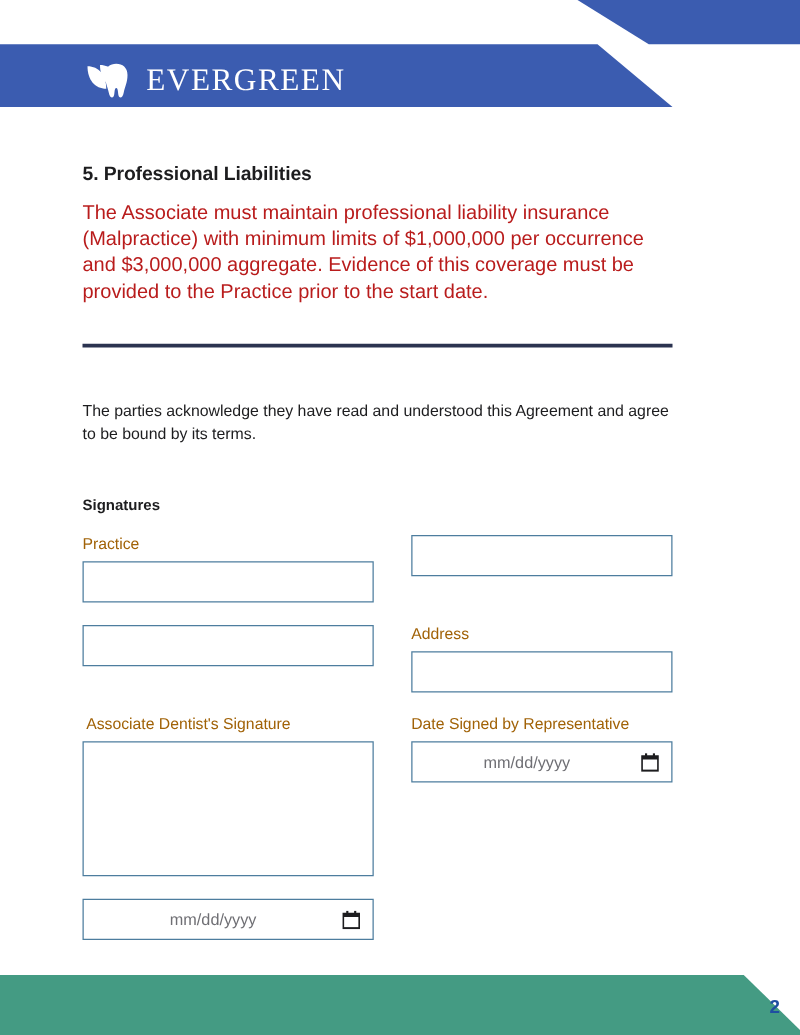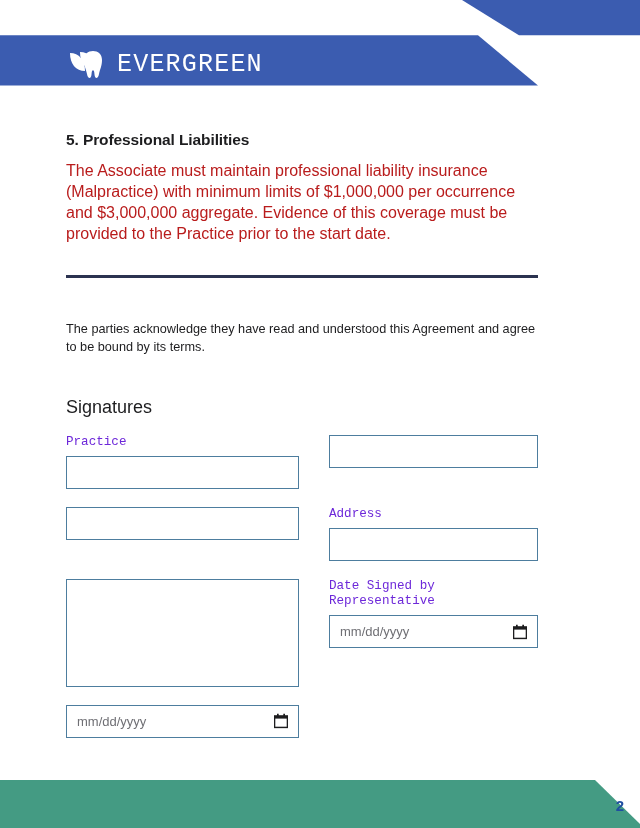--- a/index.html
+++ b/index.html
@@ -38,21 +38,21 @@
     left: 68px;
     top: 49px;
     display: flex;
     align-items: center;
     gap: 9px;
     z-index: 5;
   }
   .logo-mark { display: block; }
   .logo-word {
     color: #ffffff;
-    font-family: Liberation Mono, monospace;
+    font-family: Liberation Serif, serif;
     font-size: 25px;
     letter-spacing: 1.2px;
     line-height: 1;
     white-space: nowrap;
   }
 
   
   .content {
     position: absolute;
     left: 0;
@@ -79,40 +79,39 @@
     width: 100%;
     border: 0;
   }
   .ack-text {
     font-size: 12.7px;
     line-height: 1.35;
     margin: 43px 0 0 0;
     max-width: 470px;
   }
   .signatures-title {
-    font-size: 18px;
-    font-weight: normal;
+    font-size: 12px;
+    font-weight: bold;
     margin: 41px 0 0 0;
   }
 
   
   .form-grid {
     display: grid;
     grid-template-columns: 233px 1fr;
     column-gap: 30px;
     margin-top: 17px;
   }
   .field { display: block; }
   .field-label {
     display: block;
     font-size: 12.6px;
-    color: #6d28d9;
+    color: #a16207;
     margin-bottom: 6px;
     line-height: 1.2;
-    font-family: Liberation Mono, monospace;
   }
   .field-label.indented { padding-left: 3px; }
   .row-gap { margin-top: 18px; }
 
   .text-input,
   .date-input {
     display: block;
     width: 100%;
     height: 33px;
     border: 1px solid #4d7d9e;
@@ -135,20 +134,21 @@
     color: #1d1d1f;
     padding: 8px 10px;
     resize: none;
     border-radius: 0;
     outline: none;
   }
   .date-wrap { position: relative; }
   .date-input {
     padding-right: 34px;
     color: #c2410c;
+    text-align: center;
   }
   .date-input::placeholder { color: #6f6f74; opacity: 1; }
   .cal-icon {
     position: absolute;
     right: 11px;
     top: 50%;
     transform: translateY(-50%);
     pointer-events: none;
   }
 
@@ -212,20 +212,21 @@
 
     <div class="field row-gap">
       <input class="text-input" type="text" value="" style="border-color: rgb(77, 125, 158);">
     </div>
     <div class="field row-gap">
       <label class="field-label">Address</label>
       <input class="text-input" type="text" value="" style="border-color: rgb(77, 125, 158);">
     </div>
 
     <div class="field row-gap">
+      <label class="field-label indented">Associate Dentist's Signature</label>
       <textarea class="sig-input" style="border-color: rgb(77, 125, 158);"></textarea>
     </div>
 
     <div class="field row-gap">
       <label class="field-label">Date Signed by Representative</label>
       <div class="date-wrap">
         <input class="date-input" type="text" placeholder="mm/dd/yyyy" style="border-color: rgb(77, 125, 158);">
         <svg class="cal-icon" width="14" height="15" viewBox="0 0 14 15">
           <rect x="0.5" y="2.5" width="13" height="11.5" fill="none" stroke="#1d1d1f" stroke-width="1.6"></rect>
           <rect x="0.5" y="2.5" width="13" height="2.6" fill="#1d1d1f"></rect>

